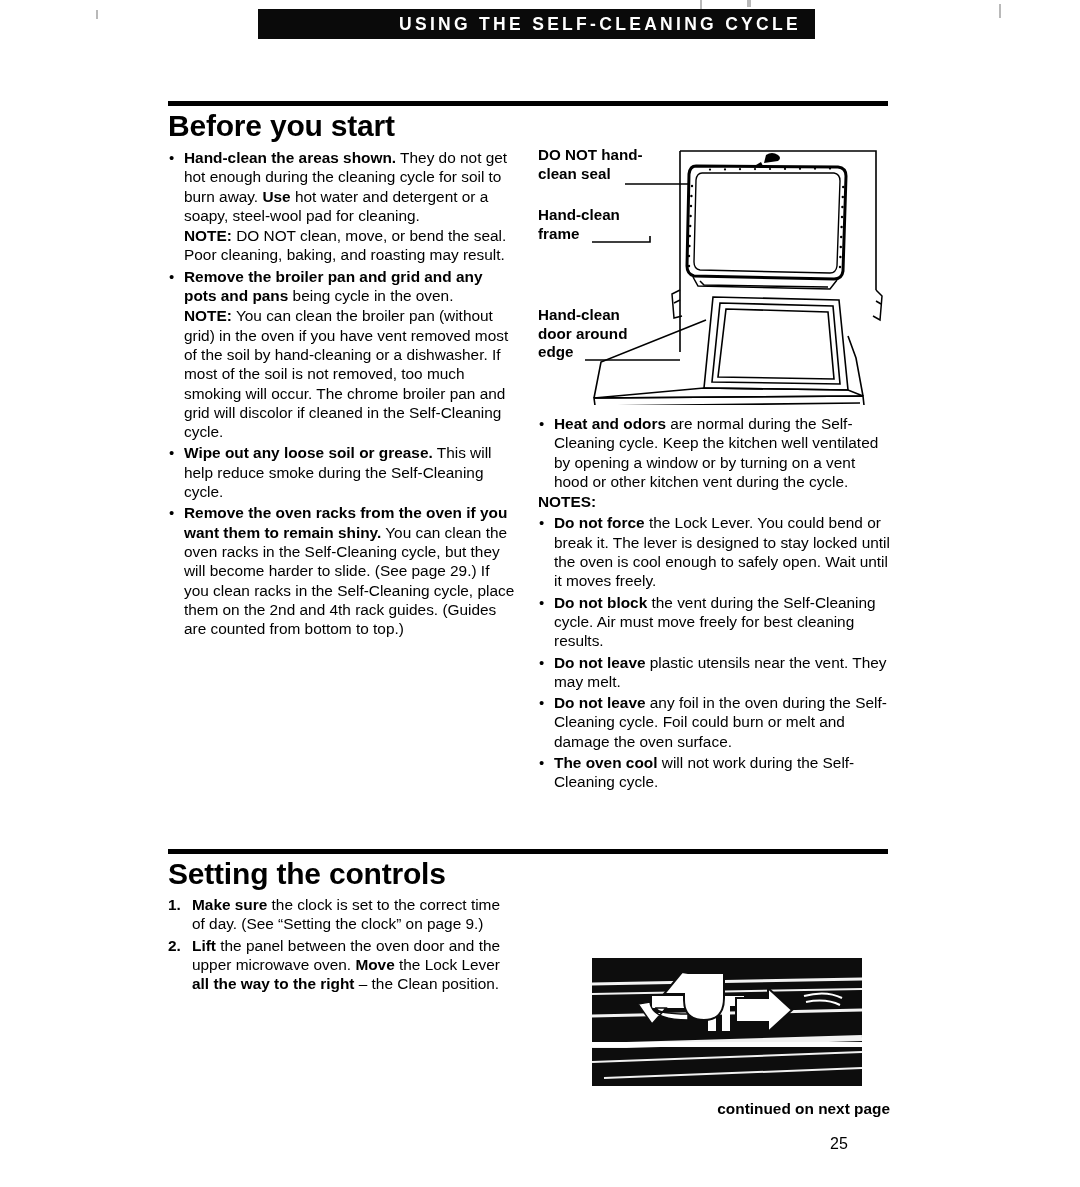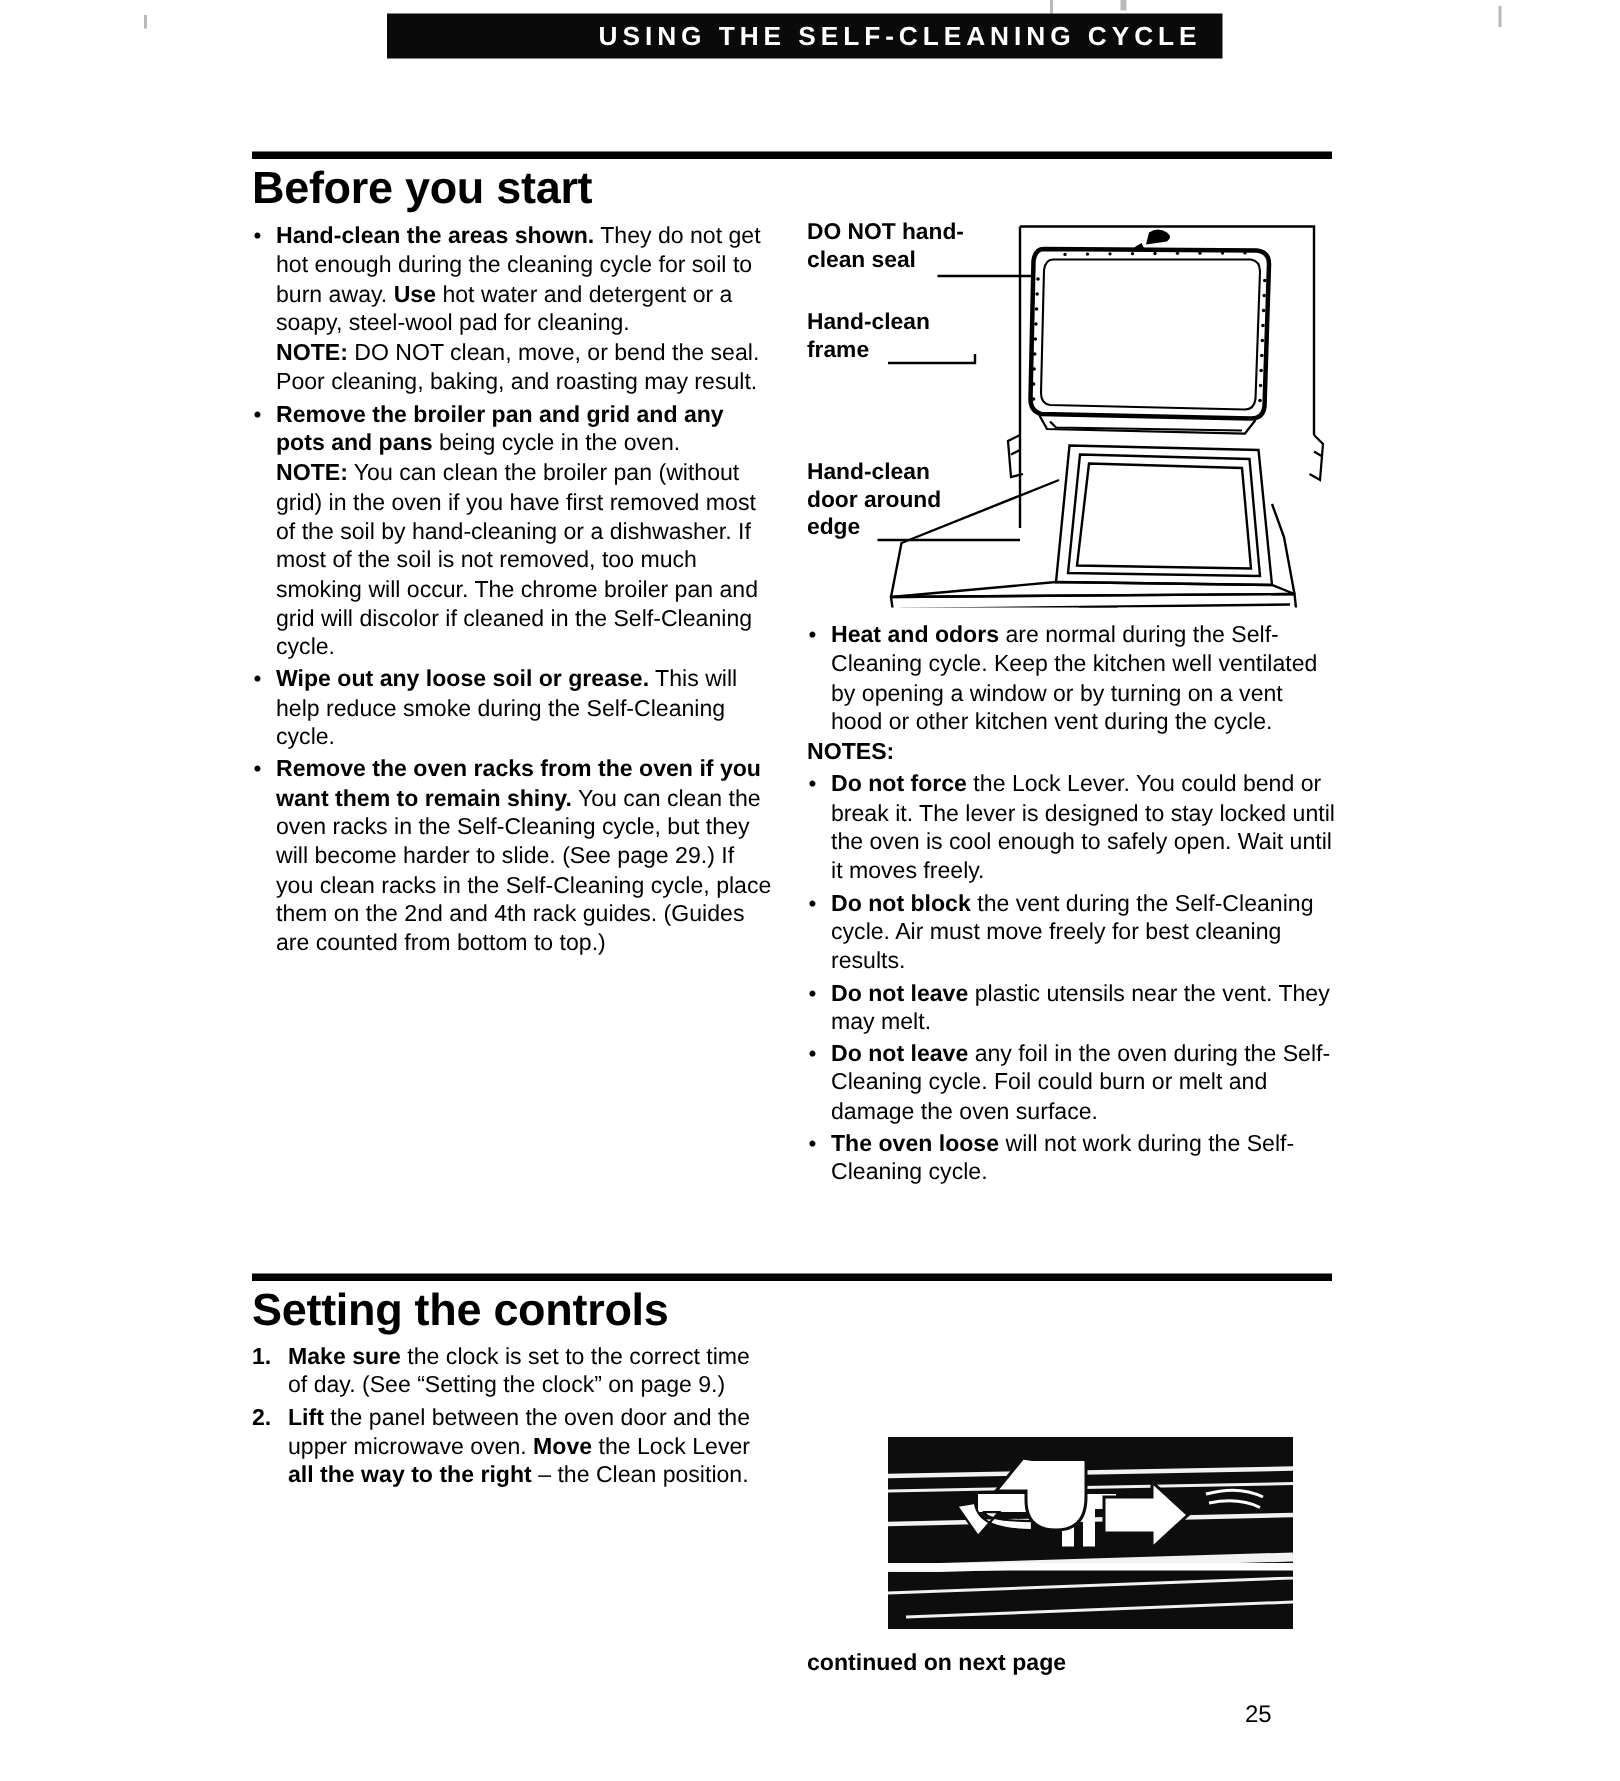--- a/index.html
+++ b/index.html
@@ -140,21 +140,21 @@
     width: 270px;
     height: 128px;
     background: #0d0d0d;
     overflow: hidden;
   }
   #continued-note {
     position: absolute;
     left: 538px;
     top: 1100px;
     width: 352px;
-    text-align: left;
+    text-align: right;
     font-weight: bold;
     font-size: 15.4px;
   }
   #page-number {
     position: absolute;
     left: 830px;
     top: 1135px;
     font-size: 16px;
   }
 </style>
@@ -182,21 +182,21 @@
 
     <div class="note">
       <b>NOTE:</b><span> DO NOT clean, move, or bend the seal. Poor cleaning, baking, and roasting may result.</span>
     </div>
 
     <div class="bullet">
       <b>Remove the broiler pan and grid and any pots and pans</b><span> being cycle in the oven.</span>
     </div>
 
     <div class="note">
-      <b>NOTE:</b><span> You can clean the broiler pan (without grid) in the oven if you have first removed most of the soil by hand-cleaning or a dishwasher. If most of the soil is not removed, too much smoking will occur. The chrome broiler pan and grid will discolor if cleaned in the Self-Cleaning cycle.</span>
+      <b>NOTE:</b><span> You can clean the broiler pan (without grid) in the oven if you have vent removed most of the soil by hand-cleaning or a dishwasher. If most of the soil is not removed, too much smoking will occur. The chrome broiler pan and grid will discolor if cleaned in the Self-Cleaning cycle.</span>
     </div>
 
     <div class="bullet">
       <b>Wipe out any loose soil or grease.</b><span> This will help reduce smoke during the Self-Cleaning cycle.</span>
     </div>
 
     <div class="bullet">
       <b>Remove the oven racks from the oven if you want them to remain shiny.</b><span> You can clean the oven racks in the Self-Cleaning cycle, but they will become harder to slide. (See page 29.) If you clean racks in the Self-Cleaning cycle, place them on the 2nd and 4th rack guides. (Guides are counted from bottom to top.)</span>
     </div>
   </div>
@@ -319,21 +319,21 @@
 
     <div class="bullet">
       <b>Do not leave</b><span> plastic utensils near the vent. They may melt.</span>
     </div>
 
     <div class="bullet">
       <b>Do not leave</b><span> any foil in the oven during the Self-Cleaning cycle. Foil could burn or melt and damage the oven surface.</span>
     </div>
 
     <div class="bullet">
-      <b>The oven loose</b><span> will not work during the Self-Cleaning cycle.</span>
+      <b>The oven cool</b><span> will not work during the Self-Cleaning cycle.</span>
     </div>
   </div>
 
   <div class="section-rule" style="top:849px;"></div>
   <div class="section-title" style="top:857px;text-align:center;">Setting the controls</div>
 
   <div class="col" style="left:168px; width:348px; top:893px;">
 
     <div class="numbered">
       <span class="num">1.</span><b>Make sure</b><span> the clock is set to the correct time of day. (See “Setting the clock” on page 9.)</span>

